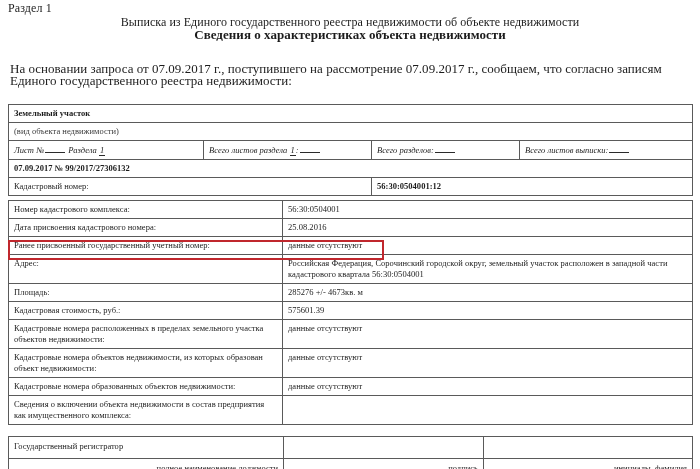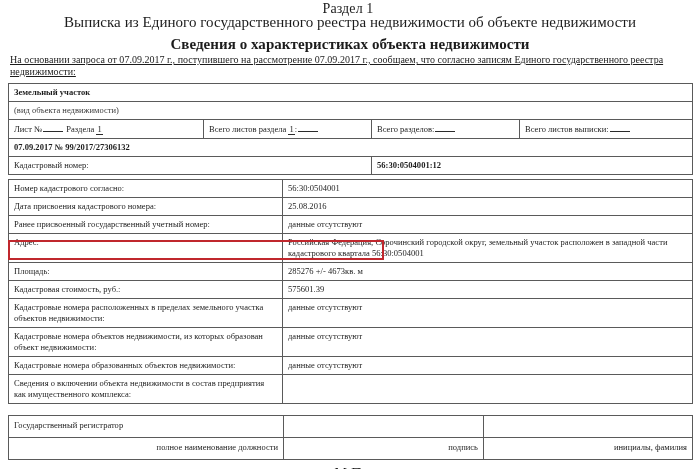--- a/index.html
+++ b/index.html
@@ -18,58 +18,57 @@
   .page {
     width: 700px;
     height: 469px;
     position: relative;
     box-sizing: border-box;
     padding: 0 8px;
   }
 
   
   .section-marker {
-    text-align: center;
-    font-size: 14px;
+    text-align: left;
+    font-size: 12px;
     line-height: 11px;
     padding-right: 4px;
     padding-top: 3px;
     letter-spacing: 0.1px;
   }
   .doc-title {
     text-align: center;
-    font-size: 15px;
+    font-size: 12px;
     line-height: 12px;
     margin-top: 2px;
     letter-spacing: 0.05px;
   }
   .doc-subtitle {
     text-align: center;
-    font-size: 15px;
+    font-size: 13px;
     line-height: 12px;
     font-weight: bold;
-    margin-top: 10px;
+    margin-top: 1px;
     letter-spacing: 0.05px;
   }
   .intro {
-    font-size: 10px;
+    font-size: 13px;
     line-height: 11.5px;
     text-align: left;
-    margin-top: 4px;
+    margin-top: 22px;
     padding: 0 2px;
     letter-spacing: 0.02px;
-    text-decoration: underline;
   }
 
   
   .doc-table {
     width: 684px;
     border-collapse: collapse;
     table-layout: fixed;
-    margin-top: 6px;
+    margin-top: 18px;
   }
   .doc-table td {
     border: 1px solid #5a5a5a;
     font-size: 8.5px;
     line-height: 11px;
     padding: 3px 5px;
     vertical-align: top;
     letter-spacing: 0.02px;
     word-wrap: break-word;
   }
@@ -83,20 +82,21 @@
   .caption-cell {
     font-size: 5.4px;
     line-height: 8px;
     padding-top: 3px;
     padding-bottom: 3px;
     color: #3a3a3a;
   }
   .sheet-cell {
     font-size: 8.5px;
     white-space: nowrap;
+    font-style: italic;
   }
   .blank {
     display: inline-block;
     min-width: 20px;
     border-bottom: 1px solid #2b2b2b;
     height: 8px;
     vertical-align: baseline;
     margin: 0 1px;
   }
   .underline-num {
@@ -198,21 +198,21 @@
     </tbody>
   </table>
 
   <table class="doc-table table-gap-sm" id="characteristics-table">
     <colgroup>
       <col style="width:274px">
       <col style="width:410px">
     </colgroup>
     <tbody id="characteristics-body">
         <tr>
-          <td class="label-cell two-line">Номер кадастрового согласно:</td>
+          <td class="label-cell two-line">Номер кадастрового комплекса:</td>
           <td class="value-cell two-line">56:30:0504001</td>
         </tr>
         <tr>
           <td class="label-cell two-line">Дата присвоения кадастрового номера:</td>
           <td class="value-cell two-line">25.08.2016</td>
         </tr>
         <tr>
           <td class="label-cell two-line">Ранее присвоенный государственный учетный номер:</td>
           <td class="value-cell two-line">данные отсутствуют</td>
         </tr>

